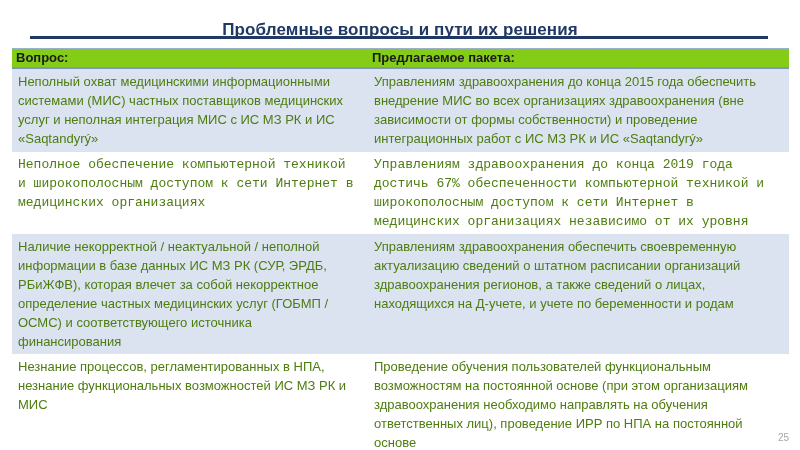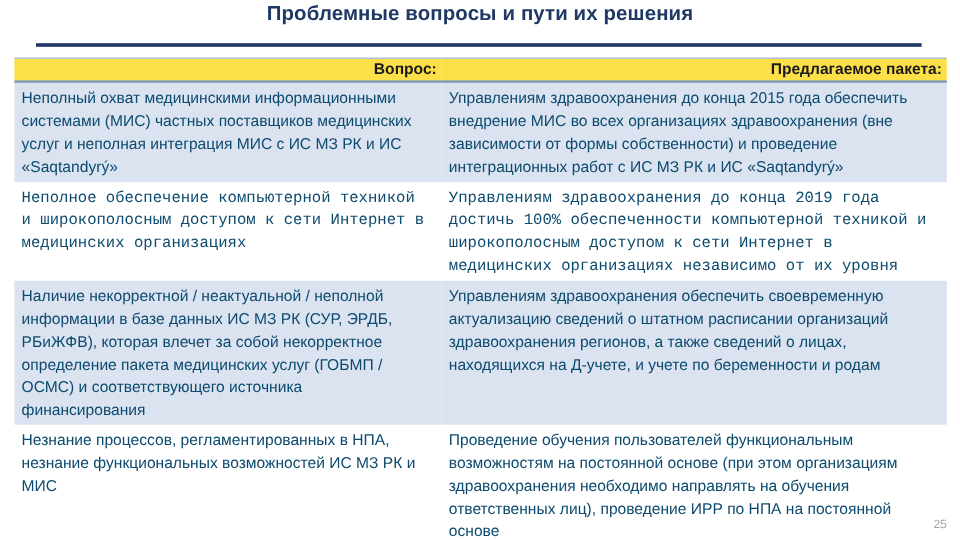--- a/index.html
+++ b/index.html
@@ -7,21 +7,21 @@
     width: 800px; height: 450px;
     background: #ffffff;
     font-family: "Liberation Sans", "DejaVu Sans", sans-serif;
     overflow: hidden;
     position: relative;
   }
   .slide { position: relative; width: 800px; height: 450px; background: #ffffff; }
 
   .title {
     position: absolute;
-    top: 2px; left: 0; width: 800px;
+    top: 20px; left: 0; width: 800px;
     text-align: center;
     font-size: 17px;
     font-weight: bold;
     color: #1f3864;
     letter-spacing: 0.1px;
   }
   .title-rule {
     position: absolute;
     top: 36px; left: 30px;
     width: 738px; height: 3px;
@@ -40,29 +40,29 @@
 
   .issues-table thead tr {
     border-top: 1px solid #9bb0ca;
     border-bottom: 2px solid #7e97bd;
   }
   .issues-table th {
     height: 19px;
     font-size: 13px;
     font-weight: bold;
     color: #1a1a1a;
-    text-align: right;
+    text-align: left;
     vertical-align: middle;
-    background: #fde047;
+    background: #84cc16;
     padding: 1px 4px;
   }
   .issues-table td {
     font-size: 13px;
     line-height: 19px;
-    color: #0c4a6e;
+    color: #4d7c0f;
     vertical-align: top;
     text-align: left;
     padding: 3px 10px 3px 6px;
   }
   .issues-table tbody tr:nth-child(odd) td { background: #dbe3f1; }
   .issues-table tbody tr:nth-child(even) td { background: #ffffff; }
   .issues-table tbody tr.r1 { height: 84px; }
   .issues-table tbody tr.r2 { height: 73px; font-family: Liberation Mono, monospace; }
   .issues-table tbody tr.r3 { height: 93px; }
   .issues-table tbody tr.r4 { height: 79px; }
@@ -95,24 +95,24 @@
         <th>Предлагаемое пакета:</th>
       </tr>
     </thead>
     <tbody>
       <tr class="r1">
         <td>Неполный охват медицинскими информационными системами (МИС) частных поставщиков медицинских услуг и неполная интеграция МИС с ИС МЗ РК и ИС «Saqtandyrý»</td>
         <td>Управлениям здравоохранения до конца 2015 года обеспечить внедрение МИС во всех организациях здравоохранения (вне зависимости от формы собственности) и проведение интеграционных работ с ИС МЗ РК и ИС «Saqtandyrý»</td>
       </tr>
       <tr class="r2">
         <td>Неполное обеспечение компьютерной техникой и широкополосным доступом к сети Интернет в медицинских организациях</td>
-        <td>Управлениям здравоохранения до конца 2019 года достичь 100% обеспеченности компьютерной техникой и широкополосным доступом к сети Интернет в медицинских организациях независимо от их уровня</td>
+        <td>Управлениям здравоохранения до конца 2019 года достичь 67% обеспеченности компьютерной техникой и широкополосным доступом к сети Интернет в медицинских организациях независимо от их уровня</td>
       </tr>
       <tr class="r3">
-        <td>Наличие некорректной / неактуальной / неполной информации в базе данных ИС МЗ РК (СУР, ЭРДБ, РБиЖФВ), которая влечет за собой некорректное определение пакета медицинских услуг (ГОБМП / ОСМС) и соответствующего источника финансирования</td>
+        <td>Наличие некорректной / неактуальной / неполной информации в базе данных ИС МЗ РК (СУР, ЭРДБ, РБиЖФВ), которая влечет за собой некорректное определение частных медицинских услуг (ГОБМП / ОСМС) и соответствующего источника финансирования</td>
         <td>Управлениям здравоохранения обеспечить своевременную актуализацию сведений о штатном расписании организаций здравоохранения регионов, а также сведений о лицах, находящихся на Д-учете, и учете по беременности и родам</td>
       </tr>
       <tr class="r4">
         <td>Незнание процессов, регламентированных в НПА, незнание функциональных возможностей ИС МЗ РК и МИС</td>
         <td>Проведение обучения пользователей функциональным возможностям на постоянной основе (при этом организациям здравоохранения необходимо направлять на обучения ответственных лиц), проведение ИРР по НПА на постоянной основе</td>
       </tr>
     </tbody>
   </table>
 
   <div class="page-number">25</div>

